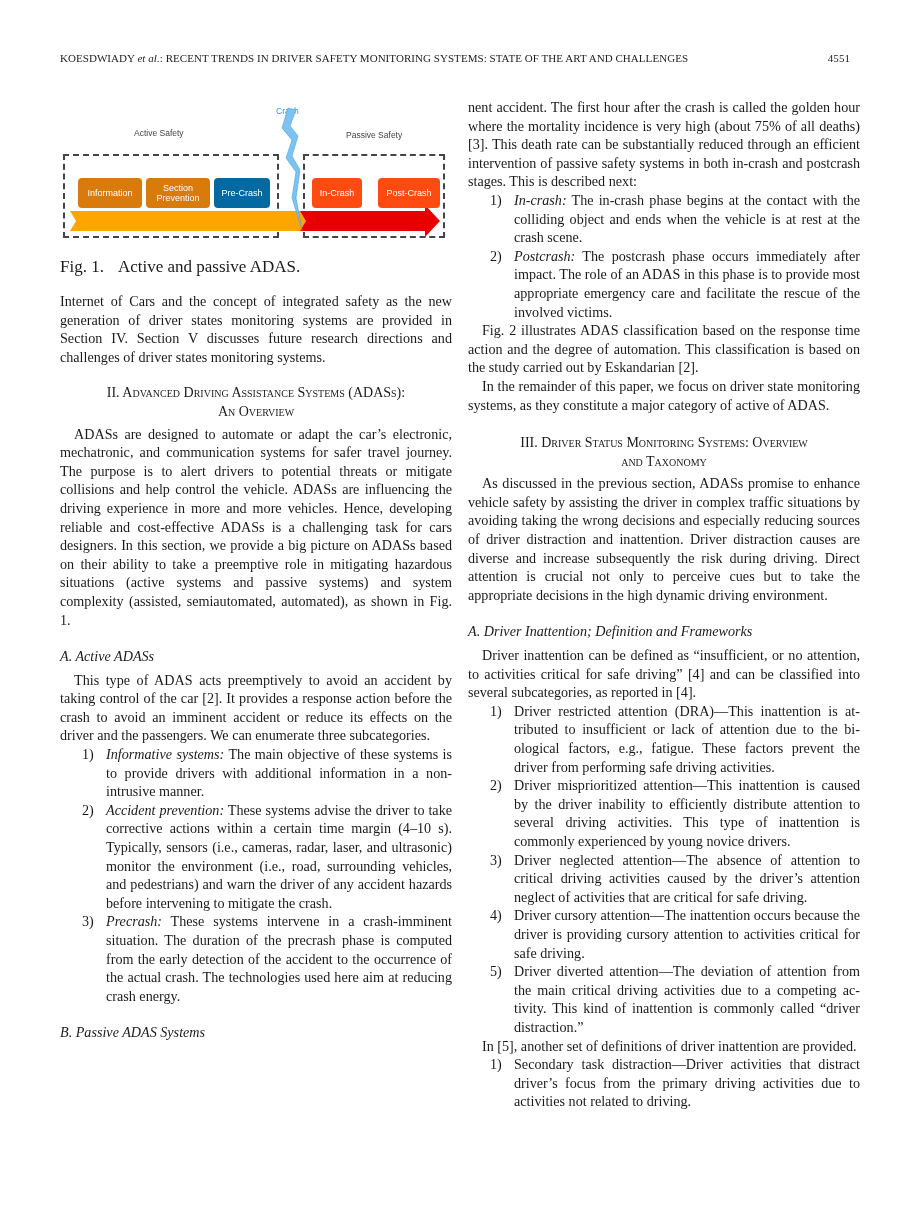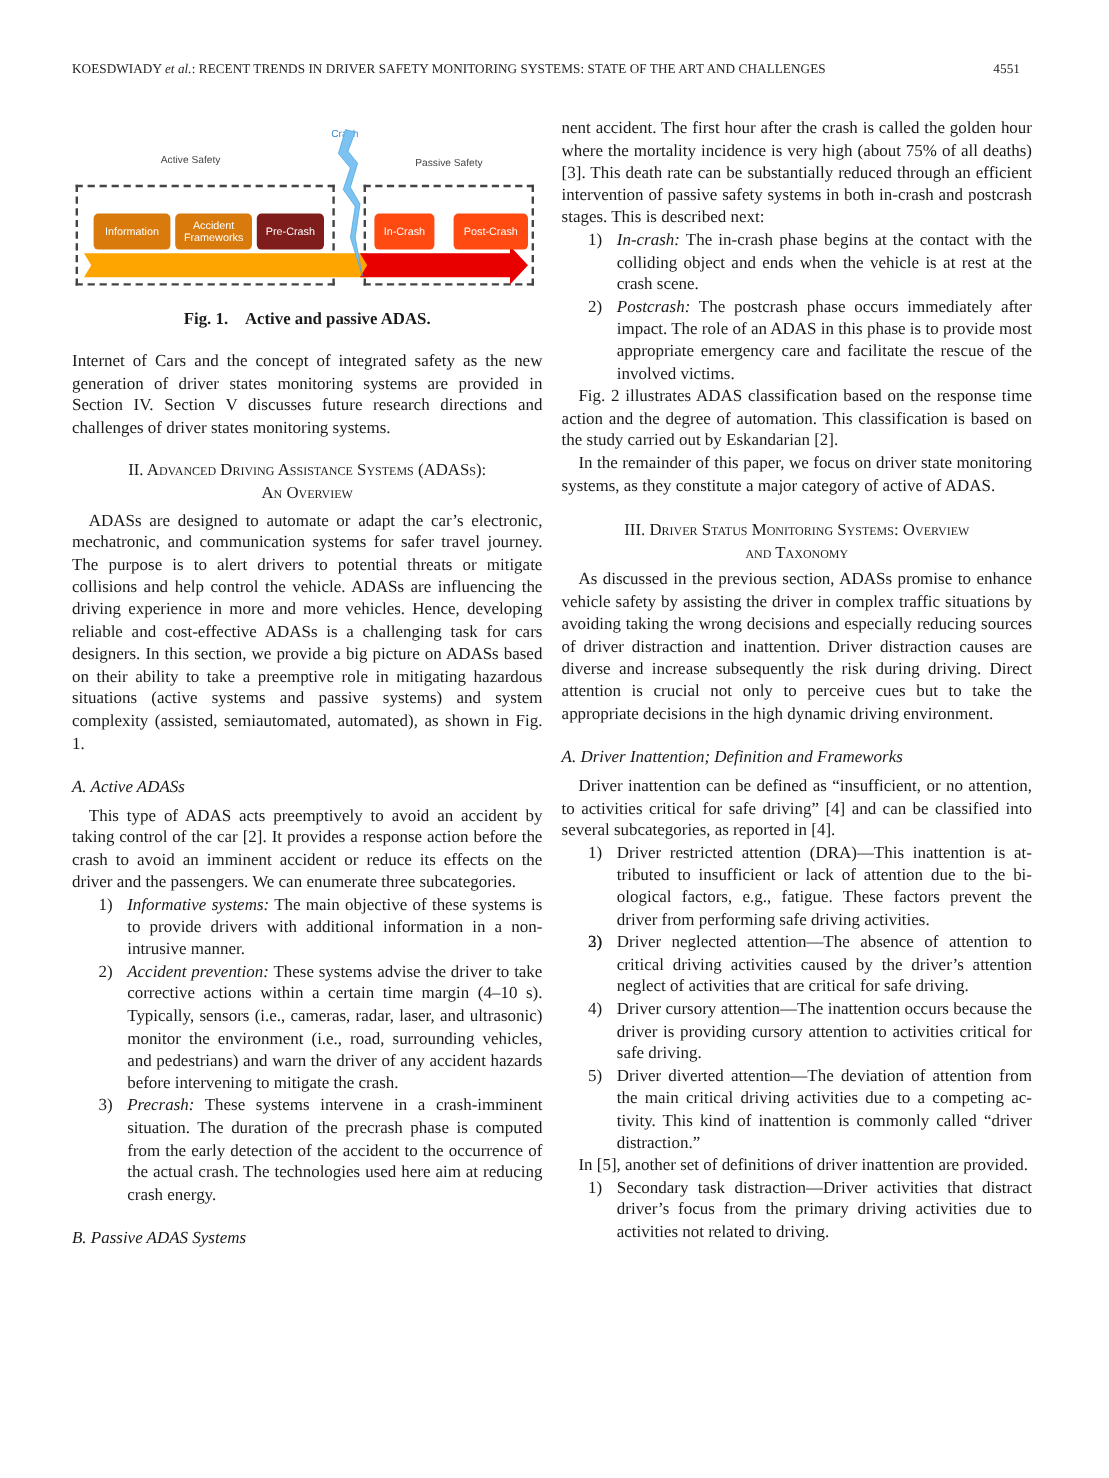--- a/index.html
+++ b/index.html
@@ -36,23 +36,22 @@
     
     .figure { position: relative; width: 392px; height: 180px; }
     .fig-canvas { position: absolute; left: 0; top: 0; width: 392px; height: 150px; font-family: "Liberation Sans", "DejaVu Sans", sans-serif; }
     .fig-label { position: absolute; font-size: 8.5px; color: #444; }
     .dash-box { position: absolute; border: 2px dashed #444; box-sizing: border-box; }
     .phase-box {
       position: absolute; border-radius: 4px; color: #fff; font-size: 9px;
       display: flex; align-items: center; justify-content: center; text-align: center; line-height: 10px;
     }
     .fig-caption {
-      position: absolute; left: 0; top: 160px; width: 392px; text-align: center;
-      font-size: 14px;
-      font-weight: bold;
+      position: absolute; left: 0; top: 160px; width: 392px; text-align: left;
+      font-size: 17px;
     }
     .fig-caption .tab { display: inline-block; width: 14px; }
   </style>
 </head>
 <body>
 
 <div class="running-head">
   <span>KOESDWIADY </span><i>et al.</i><span>: RECENT TRENDS IN DRIVER SAFETY MONITORING SYSTEMS: STATE OF THE ART AND CHALLENGES</span>
   <span class="page-num">4551</span>
 </div>
@@ -68,22 +67,22 @@
       <div class="dash-box" style="left:3px; top:56px; width:216px; height:84px;"></div>
       <div class="dash-box" style="left:243px; top:56px; width:142px; height:84px;"></div>
 
       <svg style="position:absolute; left:0; top:0;" width="392" height="150">
         <polygon points="10,113 246,113 252,123 246,133 10,133 16,123" fill="#ffa500"></polygon>
         <polygon points="240,113 365,113 365,107 380,123 365,139 365,133 240,133 246,123" fill="#e80000"></polygon>
         <polygon points="228,10 222,30 232,42 226,60 236,74 232,100 242,132 236,100 240,72 232,58 238,38 230,28 236,12" fill="#7cc3f2" stroke="#4aa3dd" stroke-width="0.6"></polygon>
       </svg>
 
       <div class="phase-box" style="left:18px; top:80px; width:64px; height:30px; background:#d97a0c;">Information</div>
-      <div class="phase-box" style="left:86px; top:80px; width:64px; height:30px; background:#d97a0c;">Accident Frameworks</div>
-      <div class="phase-box" style="left:154px; top:80px; width:56px; height:30px; background:#7f1d1d;">Pre-Crash</div>
+      <div class="phase-box" style="left:86px; top:80px; width:64px; height:30px; background:#d97a0c;">Section Prevention</div>
+      <div class="phase-box" style="left:154px; top:80px; width:56px; height:30px; background:#0369a1;">Pre-Crash</div>
       <div class="phase-box" style="left:252px; top:80px; width:50px; height:30px; background:#ff4a12;">In-Crash</div>
       <div class="phase-box" style="left:318px; top:80px; width:62px; height:30px; background:#ff4a12;">Post-Crash</div>
     </div>
     <div class="fig-caption">
       <span>Fig. 1.</span><span class="tab"></span><span>Active and passive ADAS.</span>
     </div>
   </div>
 
   <div style="height:14px;"></div>
   <p>Internet of Cars and the concept of integrated safety as the new generation of driver states monitoring systems are provided in Section IV. Section V discusses future research directions and challenges of driver states monitoring systems.</p>
@@ -129,21 +128,21 @@
   <div style="height:3px;"></div>
   <p class="indent">As discussed in the previous section, ADASs promise to en­hance vehicle safety by assisting the driver in complex traffic situations by avoiding taking the wrong decisions and especially reducing sources of driver distraction and inattention. Driver dis­traction causes are diverse and increase subsequently the risk during driving. Direct attention is crucial not only to perceive cues but to take the appropriate decisions in the high dynamic driving environment.</p>
 
   <div style="height:18px;"></div>
   <p class="subsec-head">A.  Driver Inattention; Definition and Frameworks</p>
   <div style="height:5px;"></div>
   <p class="indent">Driver inattention can be defined as “insufficient, or no at­tention, to activities critical for safe driving” [4] and can be classified into several subcategories, as reported in [4].</p>
 
   <ol class="enum">
     <li><span class="num">1)</span><span>Driver restricted attention (DRA)—This inattention is at­tributed to insufficient or lack of attention due to the bi­ological factors, e.g., fatigue. These factors prevent the driver from performing safe driving activities.</span></li>
-    <li><span class="num">2)</span></li>
+    <li><span class="num">2)</span><span>Driver misprioritized attention—This inattention is caused by the driver inability to efficiently distribute atten­tion to several driving activities. This type of inattention is commonly experienced by young novice drivers.</span></li>
     <li><span class="num">3)</span><span>Driver neglected attention—The absence of attention to critical driving activities caused by the driver’s attention neglect of activities that are critical for safe driving.</span></li>
     <li><span class="num">4)</span><span>Driver cursory attention—The inattention occurs because the driver is providing cursory attention to activities criti­cal for safe driving.</span></li>
     <li><span class="num">5)</span><span>Driver diverted attention—The deviation of attention from the main critical driving activities due to a competing ac­tivity. This kind of inattention is commonly called “driver distraction.”</span></li>
   </ol>
 
   <p class="indent">In [5], another set of definitions of driver inattention are provided.</p>
   <ol class="enum">
     <li><span class="num">1)</span><span>Secondary task distraction—Driver activities that distract driver’s focus from the primary driving activities due to activities not related to driving.</span></li>
   </ol>
 </div>

